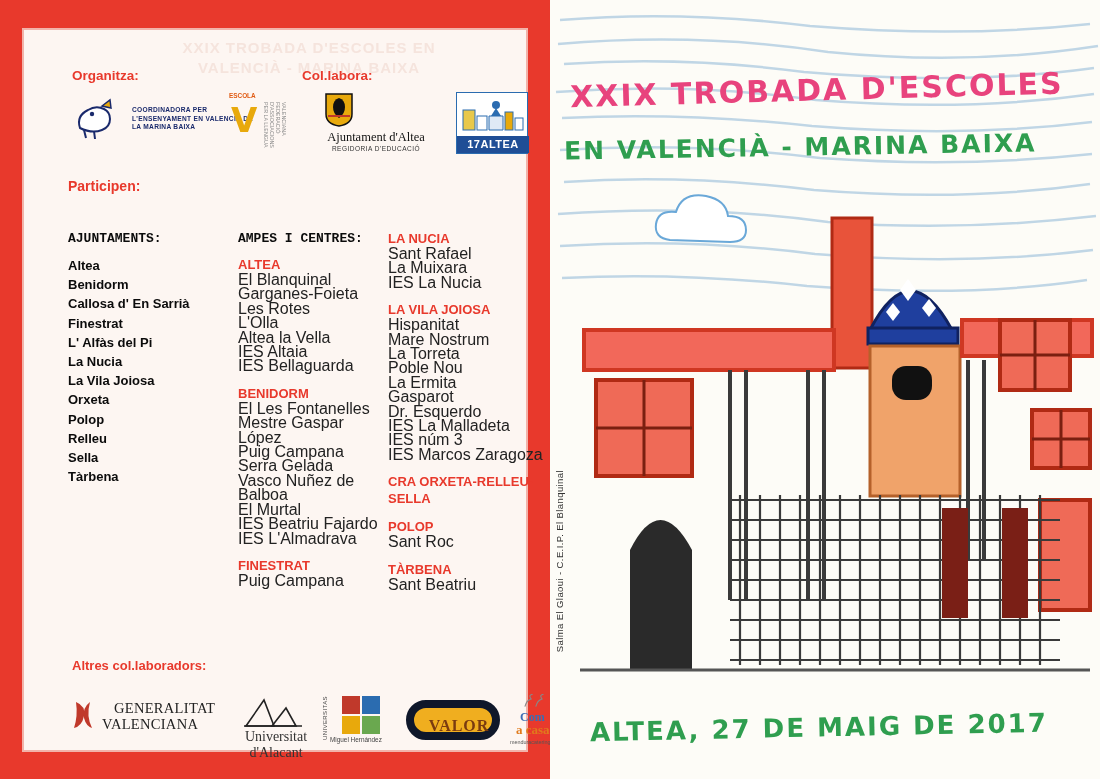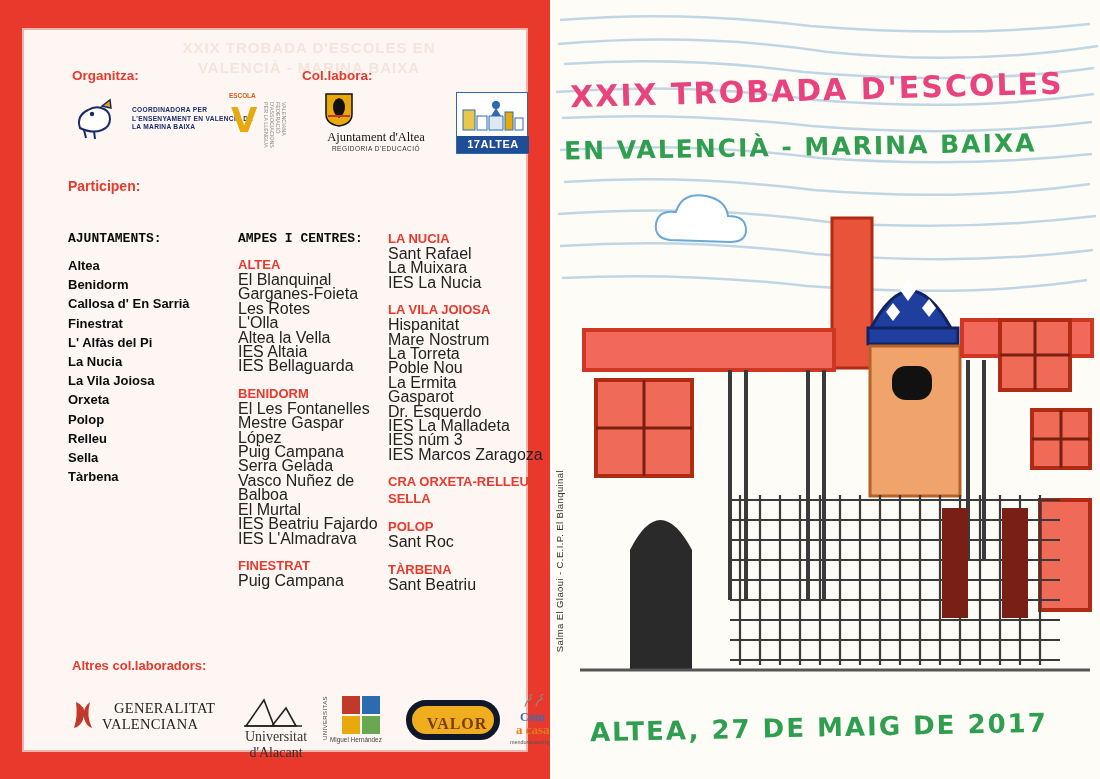--- a/index.html
+++ b/index.html
@@ -59,21 +59,21 @@
 
   .ua{position:absolute;left:152px;top:8px;width:112px;height:48px;}
   .ua-mark{position:absolute;left:22px;top:0;width:62px;height:32px;}
   .ua-t{position:absolute;left:0;top:33px;width:112px;text-align:center;font-size:14px;color:#333;font-family:"Liberation Serif",serif;}
 
   .umh{position:absolute;left:254px;top:4px;width:76px;height:56px;}
   .umh-t{position:absolute;left:0;top:2px;font-size:6px;color:#444;writing-mode:vertical-rl;transform:rotate(180deg);height:46px;letter-spacing:.4px;}
   .umh-t2{position:absolute;left:8px;top:44px;font-size:6.4px;color:#444;}
   .umh-mark{position:absolute;left:18px;top:2px;width:42px;height:42px;}
 
-  .valor{position:absolute;left:338px;top:12px;width:94px;height:40px;border-radius:20px;background:#f0ae1f;border:6px solid #0f172a;box-sizing:border-box;}
+  .valor{position:absolute;left:338px;top:12px;width:94px;height:40px;border-radius:20px;background:#f0ae1f;border:8px solid #0f172a;box-sizing:border-box;}
   .valor-t{position:absolute;left:0;top:9px;width:90px;text-align:center;font-size:16px;font-weight:bold;color:#7a3b10;font-family:"Liberation Serif",serif;letter-spacing:1px;}
 
   .casa{position:absolute;left:438px;top:6px;width:72px;height:56px;}
   .casa-t1{position:absolute;left:14px;top:16px;font-size:12px;color:#3b6db5;font-weight:bold;font-family:"Liberation Serif",serif;}
   .casa-t2{position:absolute;left:10px;top:28px;font-size:13px;color:#e07a1c;font-weight:bold;font-family:"Liberation Serif",serif;}
   .casa-t3{position:absolute;left:4px;top:45px;font-size:5.4px;color:#555;}
 
   
   .right{position:absolute;left:550px;top:0;width:550px;height:779px;background:#fdfbf6;overflow:hidden;}
   .sky{position:absolute;left:0;top:0;width:550px;height:779px;}

